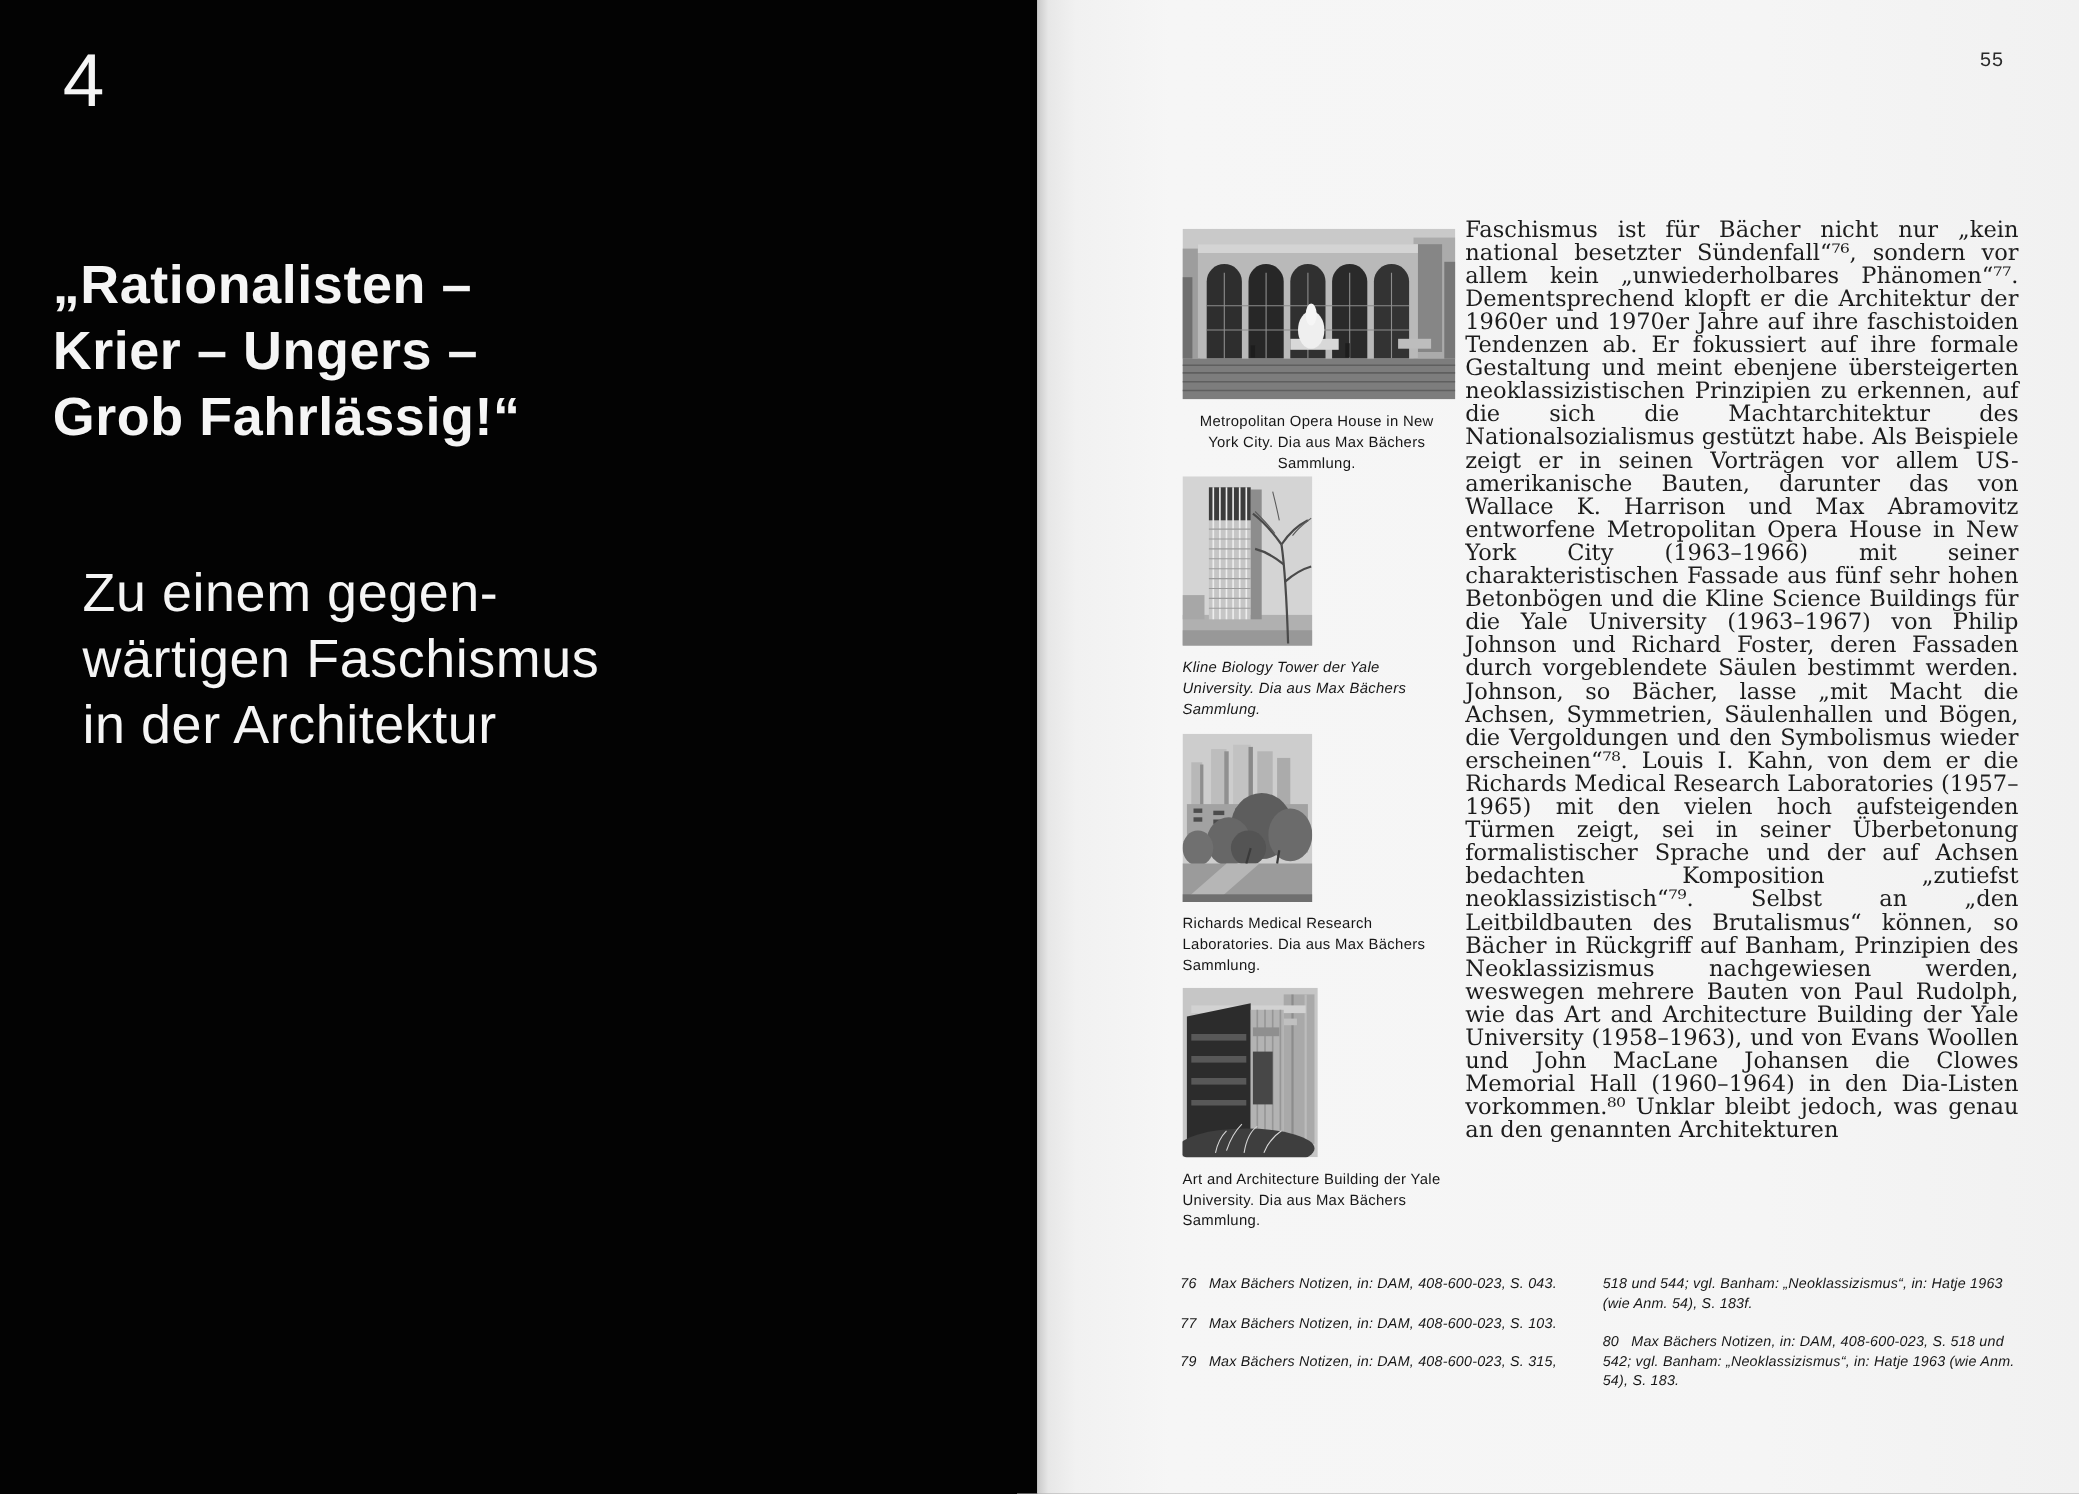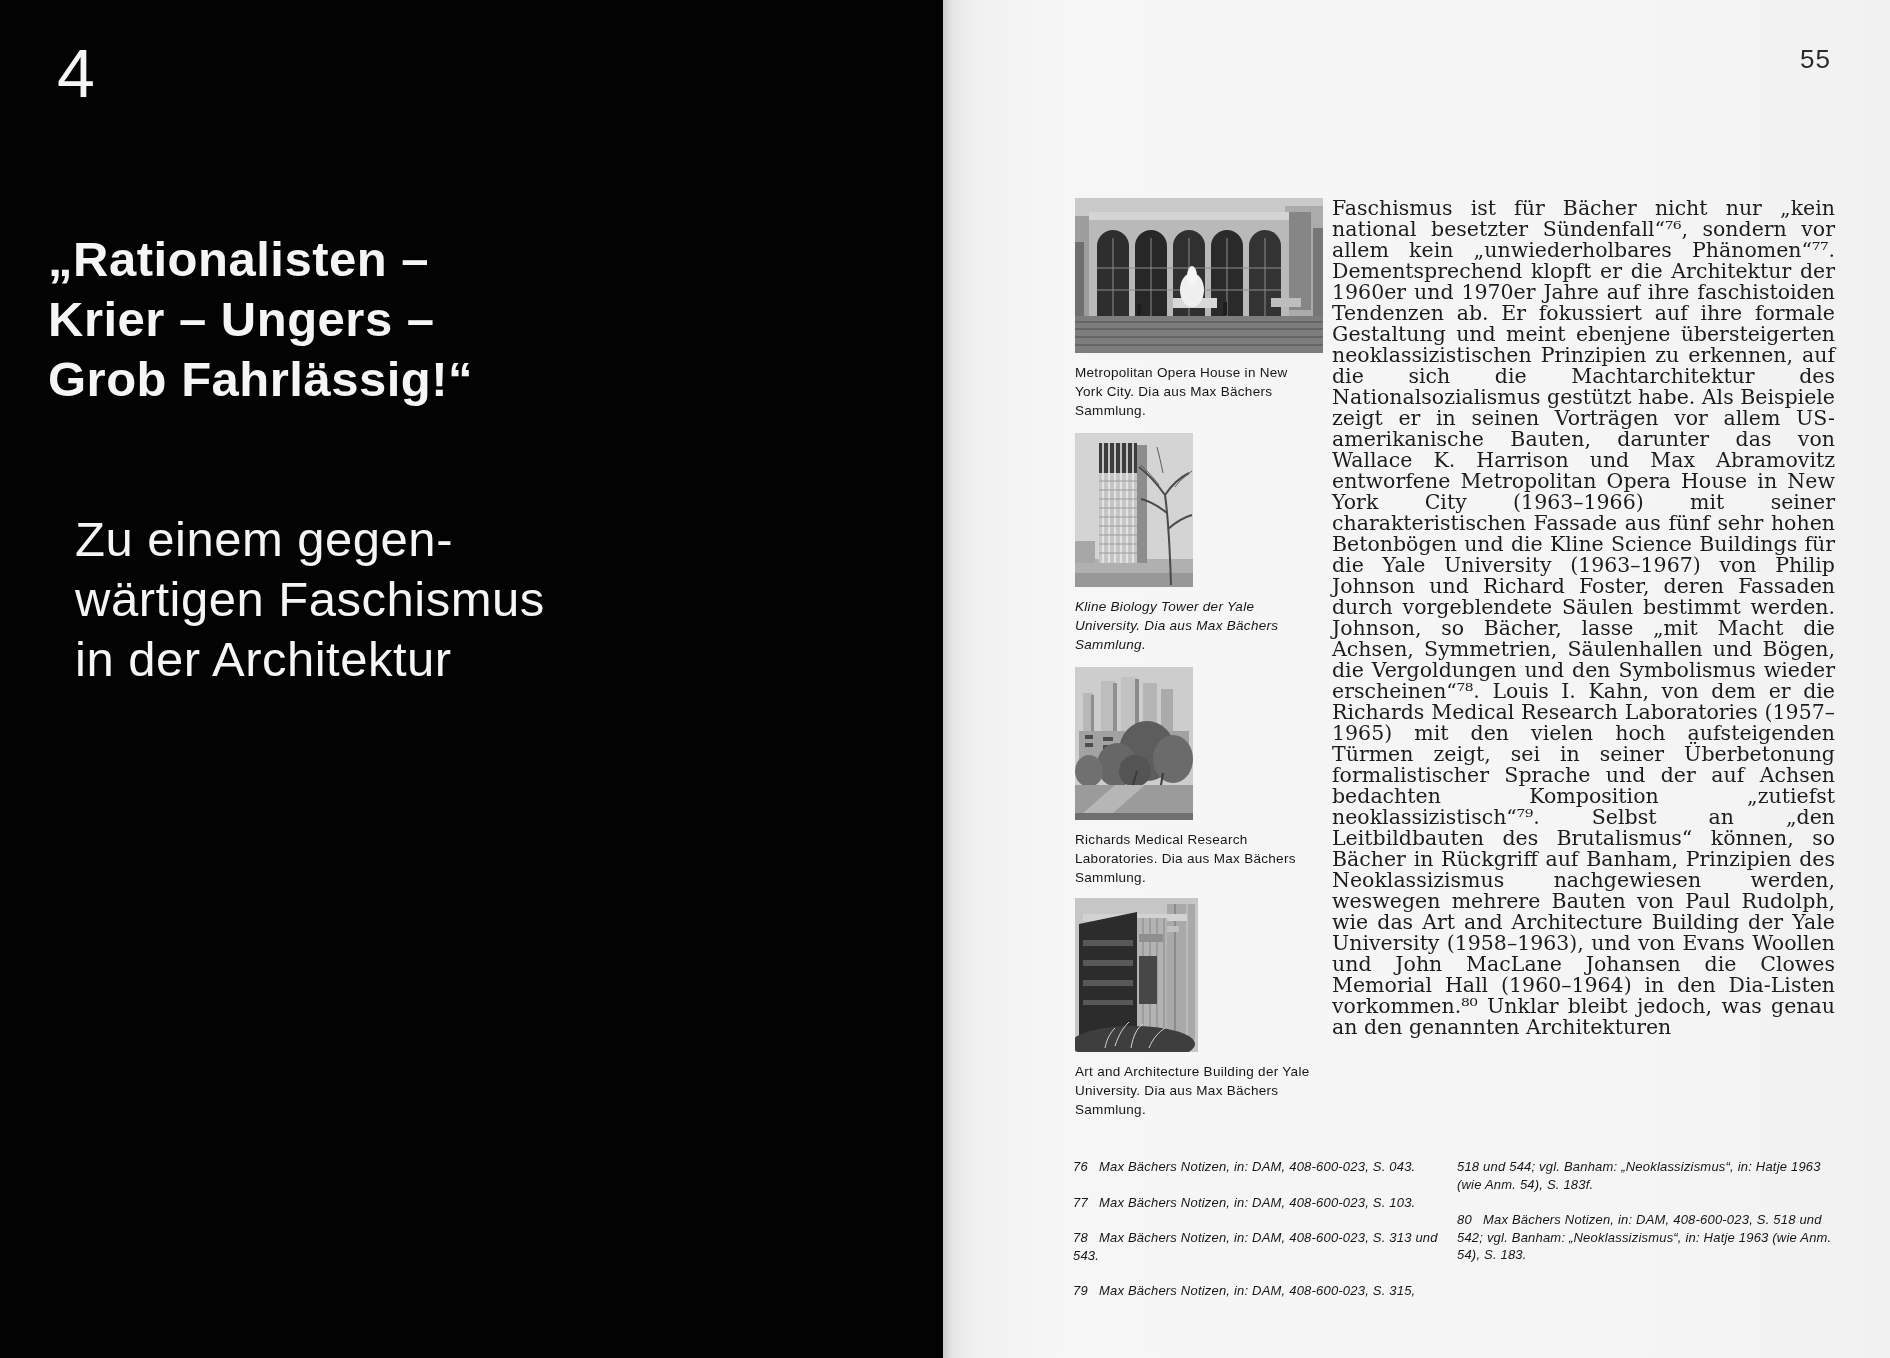--- a/index.html
+++ b/index.html
@@ -29,30 +29,30 @@
     font-size:49px;line-height:60px;font-weight:400;letter-spacing:.5px;
     white-space:pre-line;
   }
   
   .page-right{
     position:absolute;left:943px;top:0;width:947px;height:1358px;
     background:linear-gradient(to right,#c9c9c9 0px,#e7e7e7 10px,#f1f1f1 35px,#f6f6f6 120px,#f5f5f5 70%,#f1f1f1 100%);
   }
   .page-number{
     position:absolute;left:857px;top:44px;
-    font-size:26px;letter-spacing:1px;color:#2a2a2a;
+    font-size:18px;letter-spacing:1px;color:#2a2a2a;
   }
   figure{position:absolute;margin:0;}
   figure svg{display:block;}
   figcaption{
     margin-top:10px;width:244px;
     font-size:13.5px;line-height:19px;letter-spacing:.3px;
     color:#161616;
   }
-  .fig-1{left:132px;top:198px;}
+  .fig-1{left:132px;top:208px;text-align:center;}
   .fig-2{left:132px;top:433px;font-style:italic;}
   .fig-3{left:132px;top:667px;}
   .fig-4{left:132px;top:898px;}
   .body-text{
     position:absolute;left:389px;top:198px;width:503px;
     font-family:"DejaVu Serif","Liberation Serif",serif;
     font-size:20.5px;line-height:21px;color:#1c1c1c;
     text-align:justify;
     hyphens:auto;-webkit-hyphens:auto;
   }
@@ -242,23 +242,20 @@
     <div class="body-text" lang="de">Faschismus ist für Bächer nicht nur „kein national besetzter Sündenfall“⁷⁶, sondern vor allem kein „unwiederholbares Phänomen“⁷⁷. Dementsprechend klopft er die Architektur der 1960er und 1970er Jahre auf ihre faschistoiden Tendenzen ab. Er fokussiert auf ihre formale Gestaltung und meint ebenjene übersteigerten neoklassizistischen Prinzipien zu erkennen, auf die sich die Machtarchitektur des Nationalsozialismus gestützt habe. Als Beispiele zeigt er in seinen Vorträgen vor allem US-amerikanische Bauten, darunter das von Wallace K. Harrison und Max Abramovitz entworfene Metropolitan Opera House in New York City (1963–1966) mit seiner charakteristischen Fassade aus fünf sehr hohen Betonbögen und die Kline Science Buildings für die Yale University (1963–1967) von Philip Johnson und Richard Foster, deren Fassaden durch vorgeblendete Säulen bestimmt werden. Johnson, so Bächer, lasse „mit Macht die Achsen, Symmetrien, Säulenhallen und Bögen, die Vergoldungen und den Symbolismus wieder erscheinen“⁷⁸. Louis I. Kahn, von dem er die Richards Medical Research Laboratories (1957–1965) mit den vielen hoch aufsteigenden Türmen zeigt, sei in seiner Überbetonung formalistischer Sprache und der auf Achsen bedachten Komposition „zutiefst neoklassizistisch“⁷⁹. Selbst an „den Leitbildbauten des Brutalismus“ können, so Bächer in Rückgriff auf Banham, Prinzipien des Neoklassizismus nachgewiesen werden, weswegen mehrere Bauten von Paul Rudolph, wie das Art and Architecture Building der Yale University (1958–1963), und von Evans Woollen und John MacLane Johansen die Clowes Memorial Hall (1960–1964) in den Dia-Listen vorkommen.⁸⁰ Unklar bleibt jedoch, was genau an den genannten Architekturen</div>
 
     <div class="footnotes-col footnotes-left">
       <div class="fn">
         <span class="fn-num">76</span><span>Max Bächers Notizen, in: DAM, 408-600-023, S. 043.</span>
       </div>
       <div class="fn">
         <span class="fn-num">77</span><span>Max Bächers Notizen, in: DAM, 408-600-023, S. 103.</span>
       </div>
       <div class="fn">
-        <span class="fn-num">78</span><span>Max Bächers Notizen, in: DAM, 408-600-023, S. 313 und 543.</span>
-      </div>
-      <div class="fn">
         <span class="fn-num">79</span><span>Max Bächers Notizen, in: DAM, 408-600-023, S. 315,</span>
       </div>
     </div>
 
     <div class="footnotes-col footnotes-right">
       <div class="fn">
         <span>518 und 544; vgl. Banham: „Neoklassizismus“, in: Hatje 1963 (wie Anm. 54), S. 183f.</span>
       </div>
       <div class="fn">
         <span class="fn-num">80</span><span>Max Bächers Notizen, in: DAM, 408-600-023, S. 518 und 542; vgl. Banham: „Neoklassizismus“, in: Hatje 1963 (wie Anm. 54), S. 183.</span>

